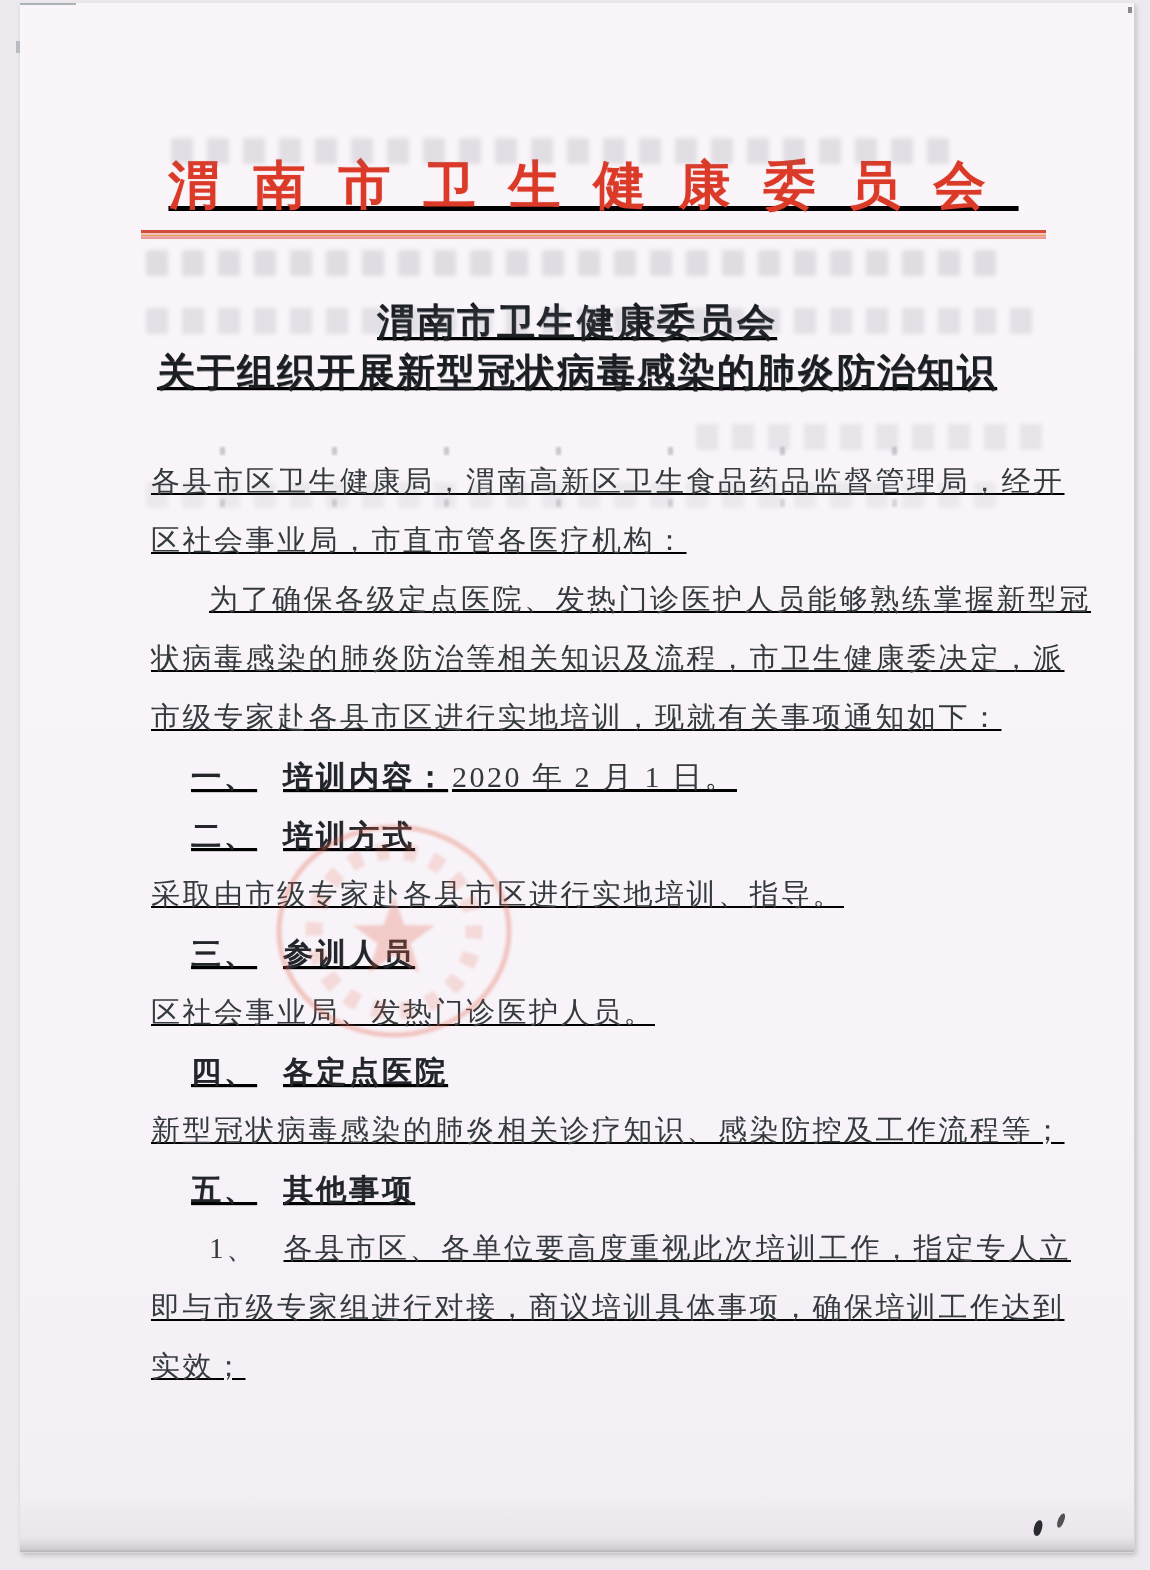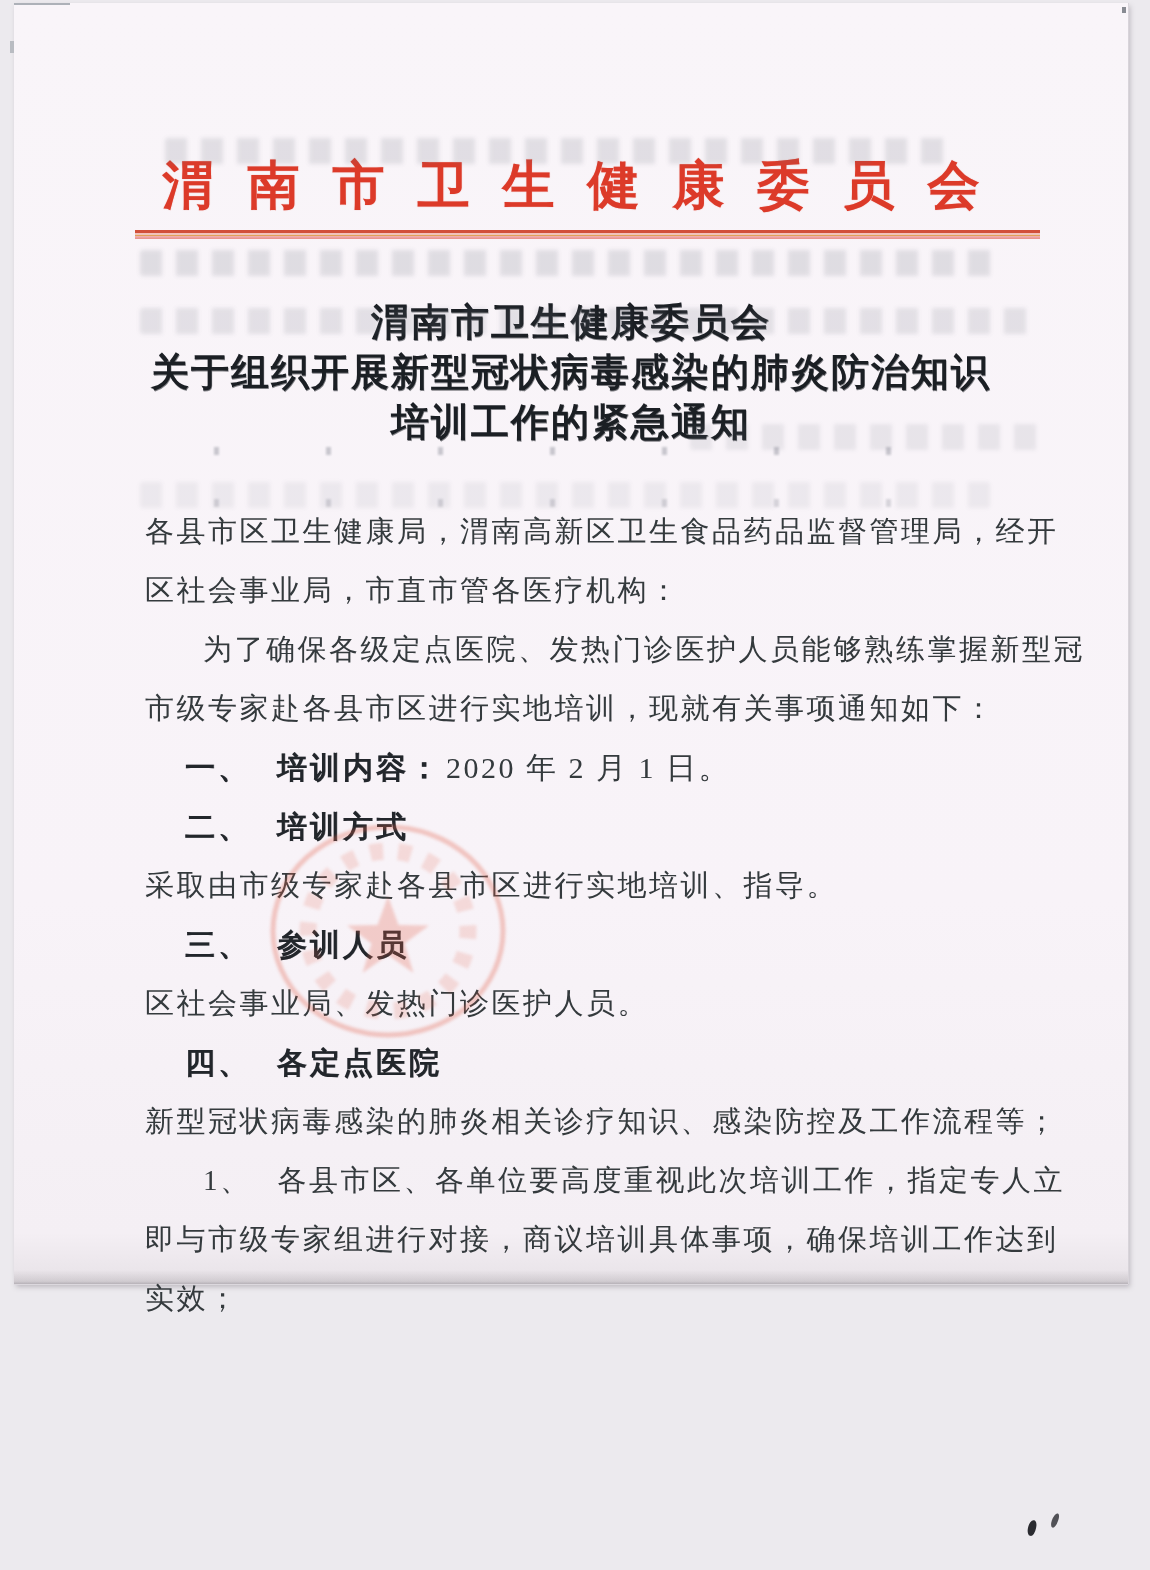--- a/index.html
+++ b/index.html
@@ -3,23 +3,24 @@
 <meta charset="utf-8">
 <style>
   html,body{margin:0;padding:0;}
   body{
     width:1150px;height:1570px;position:relative;overflow:hidden;
     background:#eceaee;
     font-family:"Liberation Serif", serif;
   }
   
   .page{
-    position:absolute;left:14px;top:3px;width:1114px;height:1281px;
+    position:absolute;left:20px;top:3px;width:1114px;height:1549px;
     background:linear-gradient(180deg,#f9f5f9 0%,#f8f3f8 70%,#f4eff4 96%,#e7e2e7 100%);
     box-shadow:1px 0 0 #d8d4da, 0 1px 0 #dcd8de, 2px 3px 5px rgba(130,125,135,.45);
+    text-decoration:underline;
   }
   .page::after{ 
     content:"";position:absolute;left:0;right:0;bottom:0;height:14px;
     background:linear-gradient(180deg,rgba(150,145,150,0) 0%,rgba(150,145,150,.28) 80%,rgba(110,105,112,.4) 100%);
   }
   
   .ghost{
     position:absolute;height:26px;
     background:repeating-linear-gradient(90deg,rgba(105,110,122,.22) 0 22px,rgba(105,110,122,0) 22px 36px);
     filter:blur(2px);border-radius:3px;
@@ -85,43 +86,44 @@
   <div class="ghost g5"></div>
   <div class="dotsrow d1"></div>
   <div class="dotsrow d2"></div>
 
   <div class="masthead">渭南市卫生健康委员会</div>
   <div class="redline"></div>
 
   <div class="title">
     <div class="tline">渭南市卫生健康委员会</div>
     <div class="tline">关于组织开展新型冠状病毒感染的肺炎防治知识</div>
-    <div class="tline">培训工作的紧急通知</div>
   </div>
 
   <div class="bodytext">
     <div class="ln">各县市区卫生健康局，渭南高新区卫生食品药品监督管理局，经开</div>
     <div class="ln">区社会事业局，市直市管各医疗机构：</div>
     <div class="ln ind">为了确保各级定点医院、发热门诊医护人员能够熟练掌握新型冠</div>
+    <div class="ln">状病毒感染的肺炎防治等相关知识及流程，市卫生健康委决定，派</div>
     <div class="ln">市级专家赴各县市区进行实地培训，现就有关事项通知如下：</div>
 
     <div class="ln hd"><span>一、</span><span class="lbl">培训内容：</span><span class="rest">2020 年 2 月 1 日。</span></div>
 
     <div class="ln hd"><span>二、</span><span class="lbl">培训方式</span></div>
 
     <div class="ln">采取由市级专家赴各县市区进行实地培训、指导。</div>
 
     <div class="ln hd"><span>三、</span><span class="lbl">参训人员</span></div>
 
     <div class="ln">区社会事业局、发热门诊医护人员。</div>
 
     <div class="ln hd"><span>四、</span><span class="lbl">各定点医院</span></div>
 
     <div class="ln">新型冠状病毒感染的肺炎相关诊疗知识、感染防控及工作流程等；</div>
 
+    <div class="ln hd"><span>五、</span><span class="lbl">其他事项</span></div>
 
     <div class="ln ind"><span class="numgap">1、</span><span>各县市区、各单位要高度重视此次培训工作，指定专人立</span></div>
     <div class="ln">即与市级专家组进行对接，商议培训具体事项，确保培训工作达到</div>
     <div class="ln">实效；</div>
   </div>
 
   <svg class="seal" width="244" height="226" viewBox="0 0 244 226">
     <ellipse cx="122" cy="113" rx="115" ry="104" fill="none" stroke="rgba(226,98,76,0.55)" stroke-width="5"></ellipse>
     <circle cx="122" cy="113" r="80" fill="none" stroke="rgba(226,98,76,0.30)" stroke-width="17" stroke-dasharray="13 15" transform="rotate(-24 122 113)"></circle>
     <path d="M122 78 L132.5 107 L163 107.5 L138.5 125.5 L147.5 155 L122 137 L96.5 155 L105.5 125.5 L81 107.5 L111.5 107 Z" fill="rgba(226,98,76,0.45)"></path>

